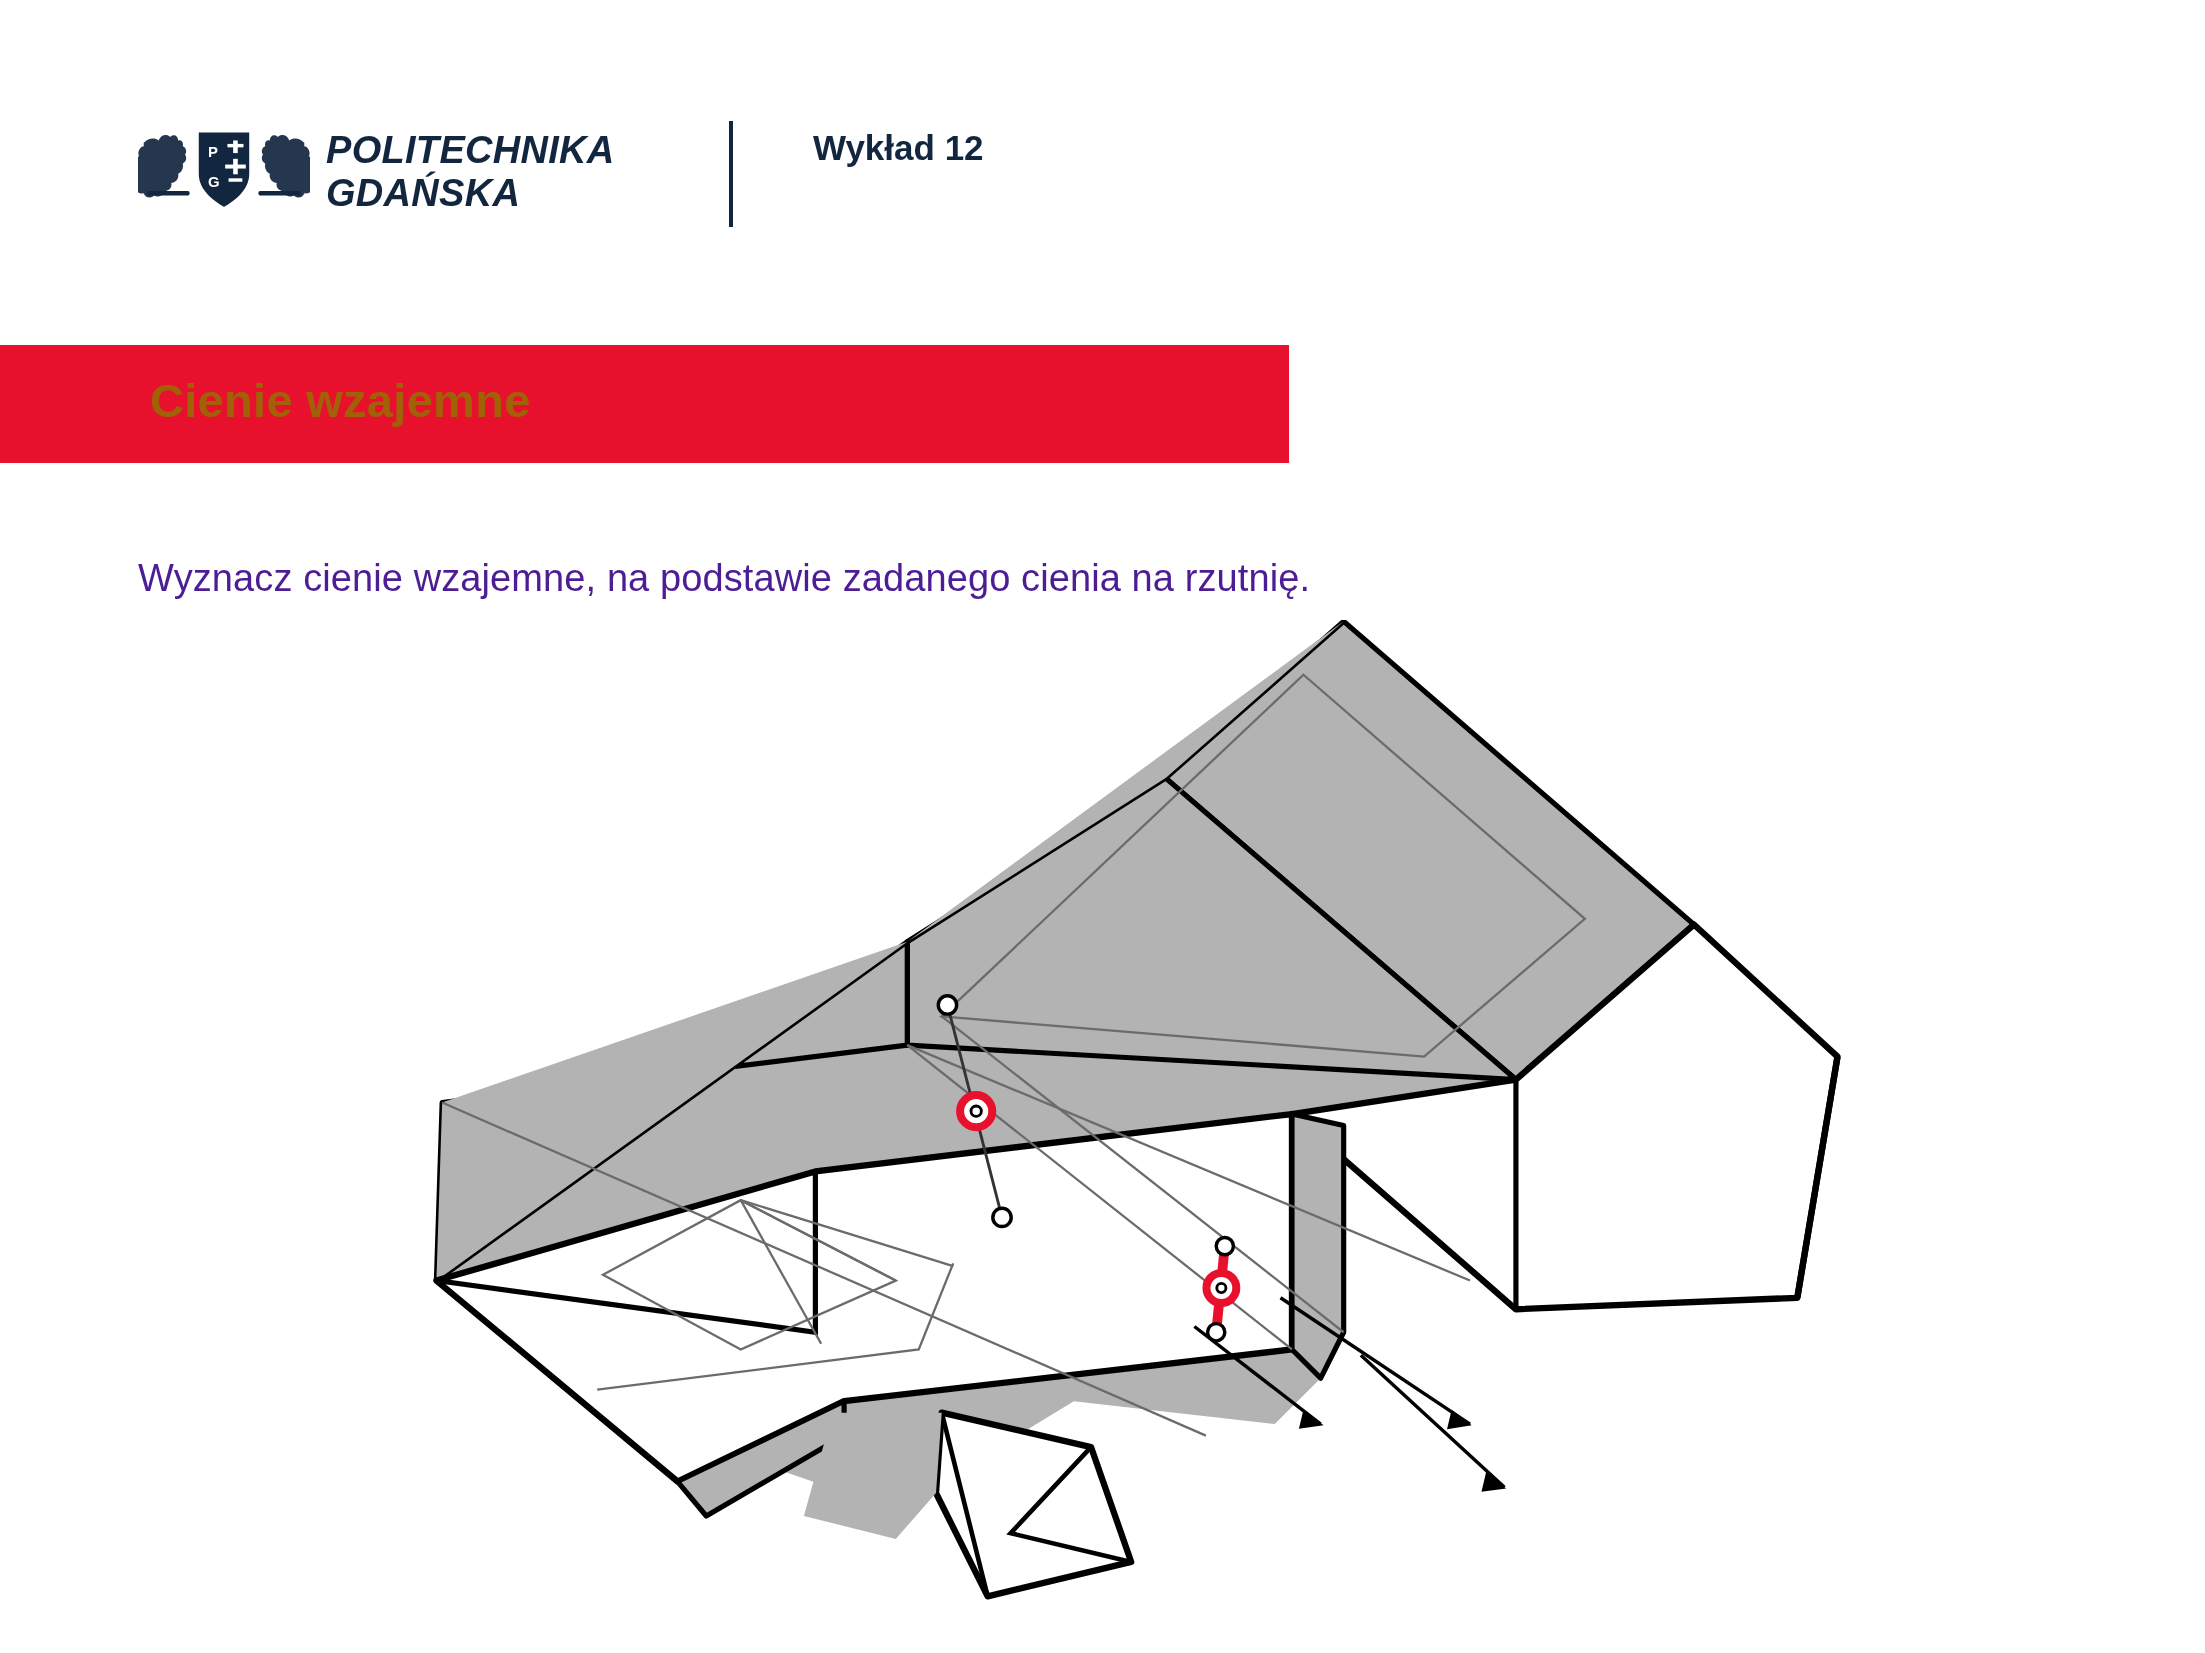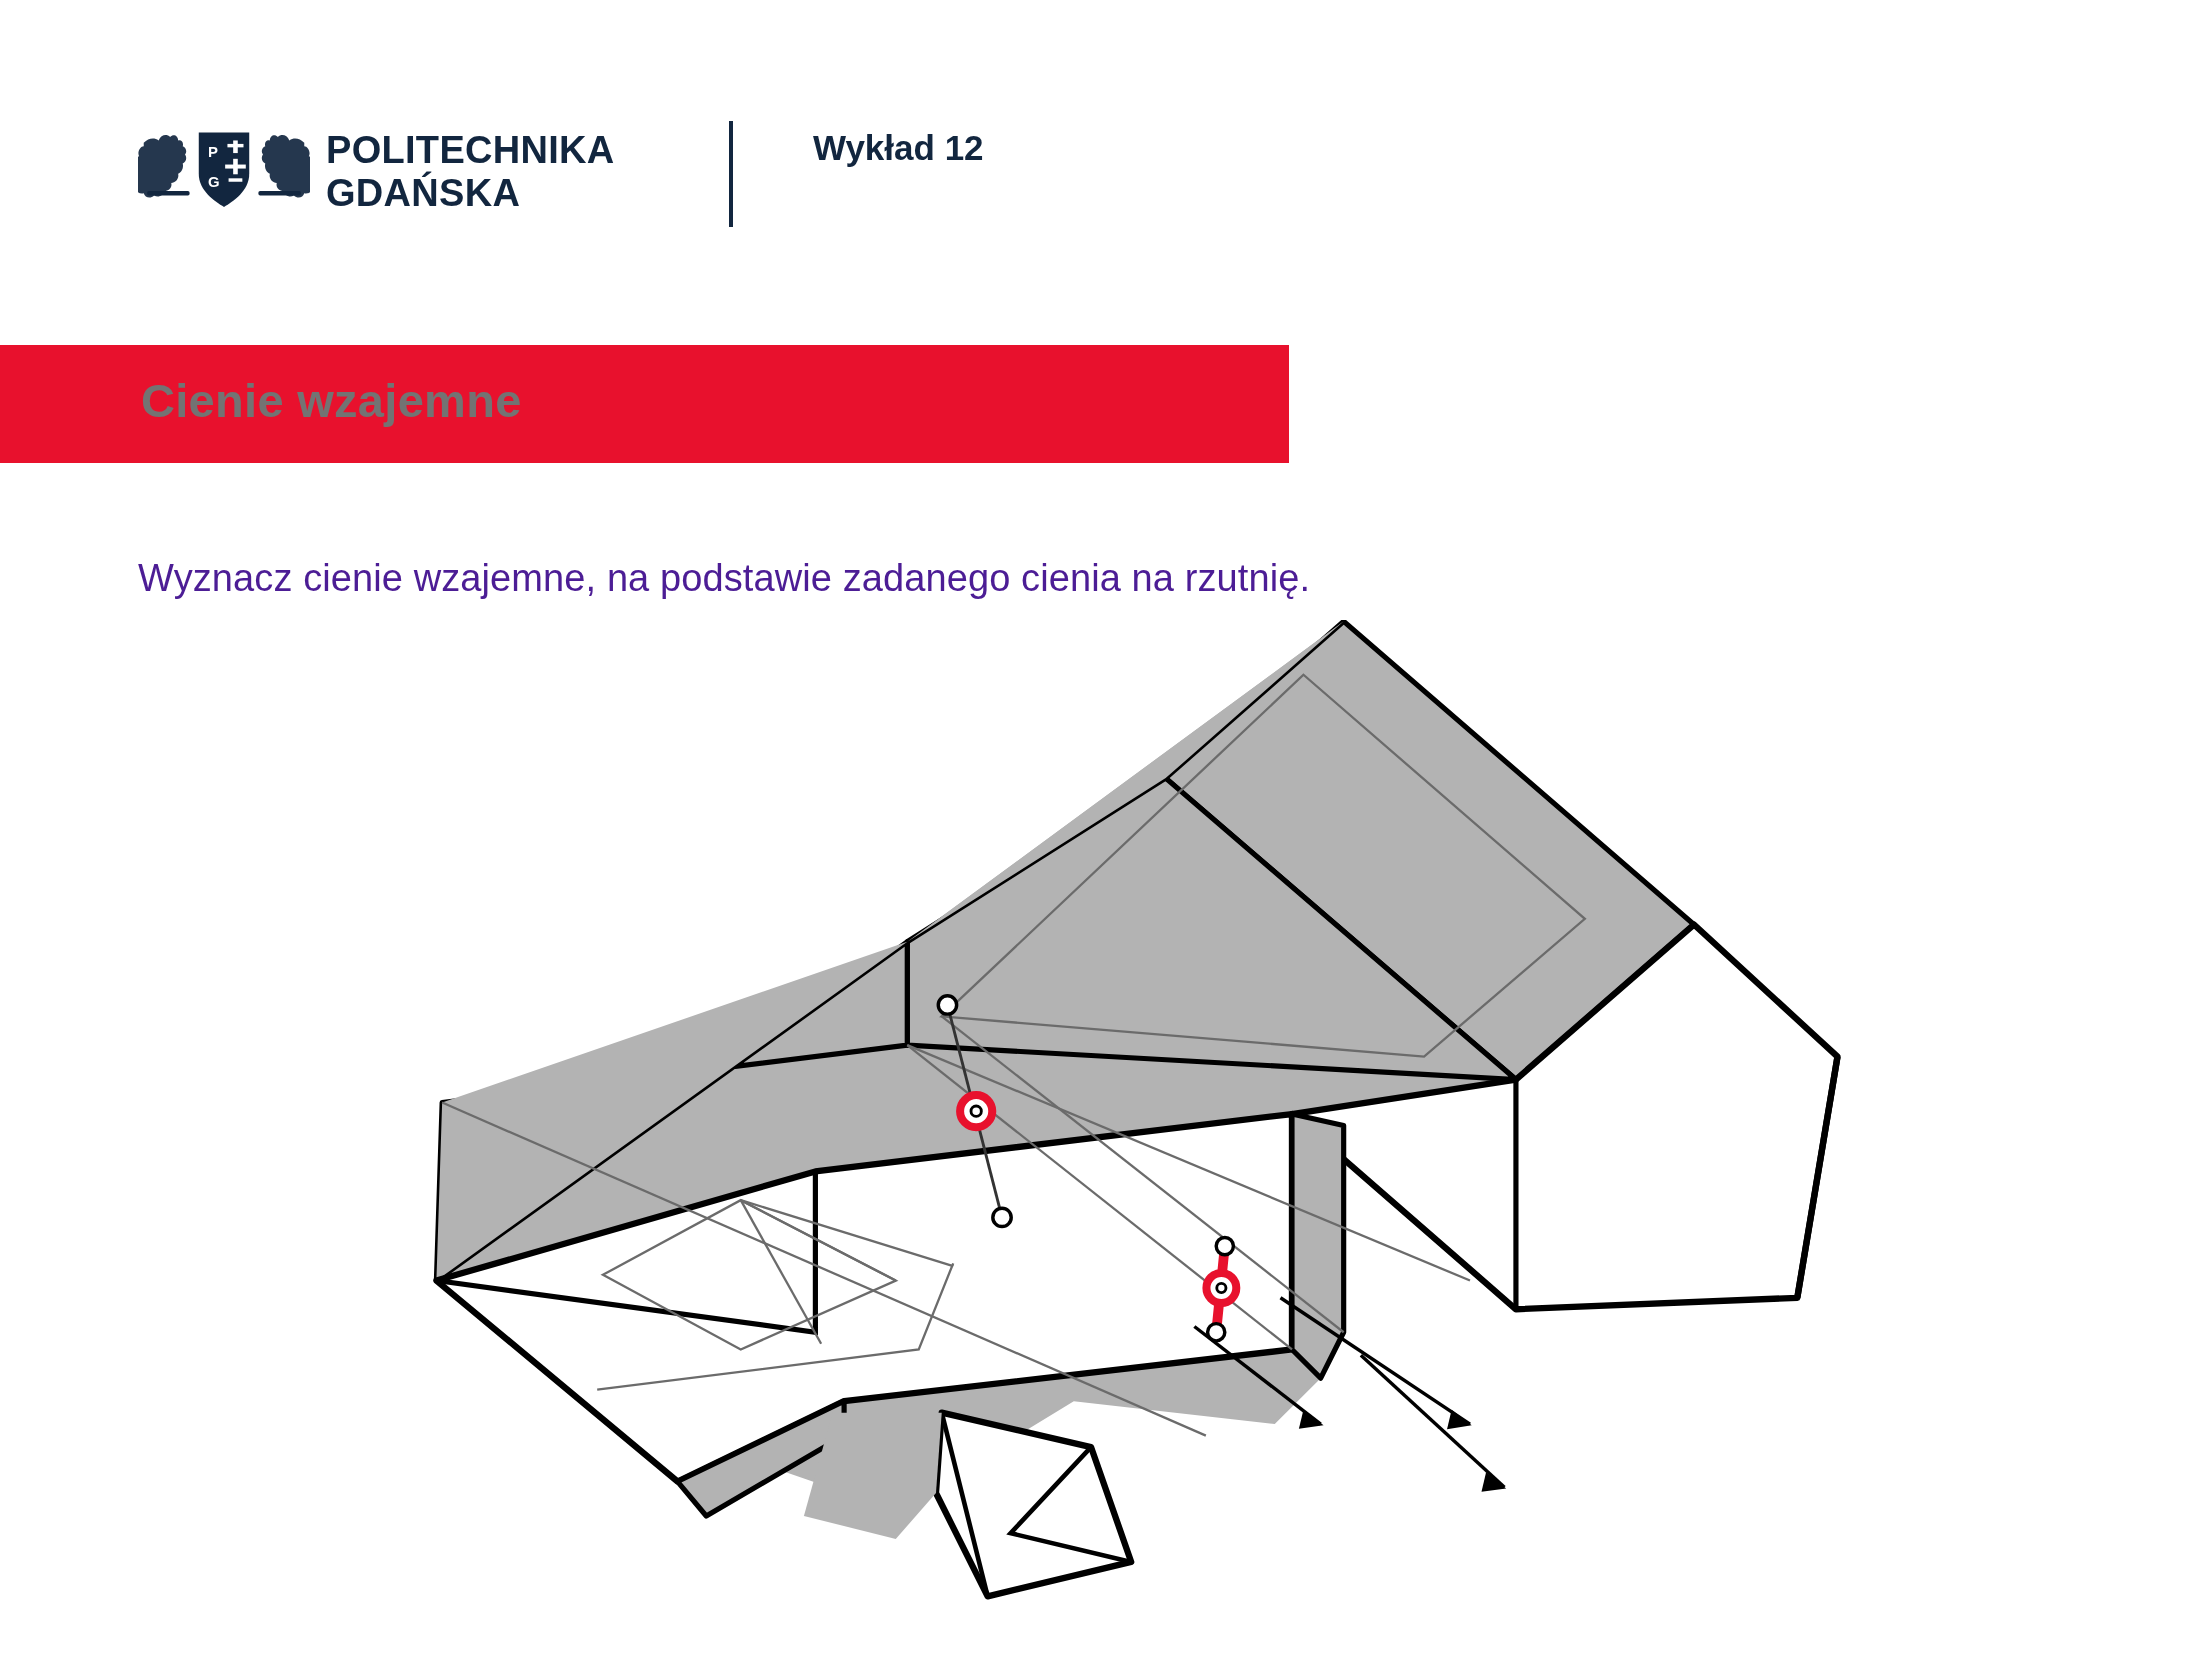--- a/index.html
+++ b/index.html
@@ -35,20 +35,21 @@
     height: 98px;
     position: relative;
   }
   .logo-wordmark {
     margin-left: 16px;
     color: #12263f;
     font-weight: bold;
     font-size: 38px;
     line-height: 1.12;
     letter-spacing: 0.3px;
+    font-style: italic;
   }
   .divider {
     position: absolute;
     left: 729px;
     top: 121px;
     width: 4px;
     height: 106px;
     background: #12263f;
   }
   .lecture-block {
@@ -65,23 +66,23 @@
   .red-bar {
     position: absolute;
     left: 0;
     top: 345px;
     width: 1289px;
     height: 118px;
     background: #e8112d;
   }
   .red-bar-text {
     position: absolute;
-    left: 141px;
+    left: 150px;
     top: 373px;
-    color: #737373;
+    color: #a16207;
     font-weight: bold;
     font-size: 47px;
     letter-spacing: 0.3px;
   }
 
   
   .body-text {
     position: absolute;
     left: 138px;
     top: 557px;

